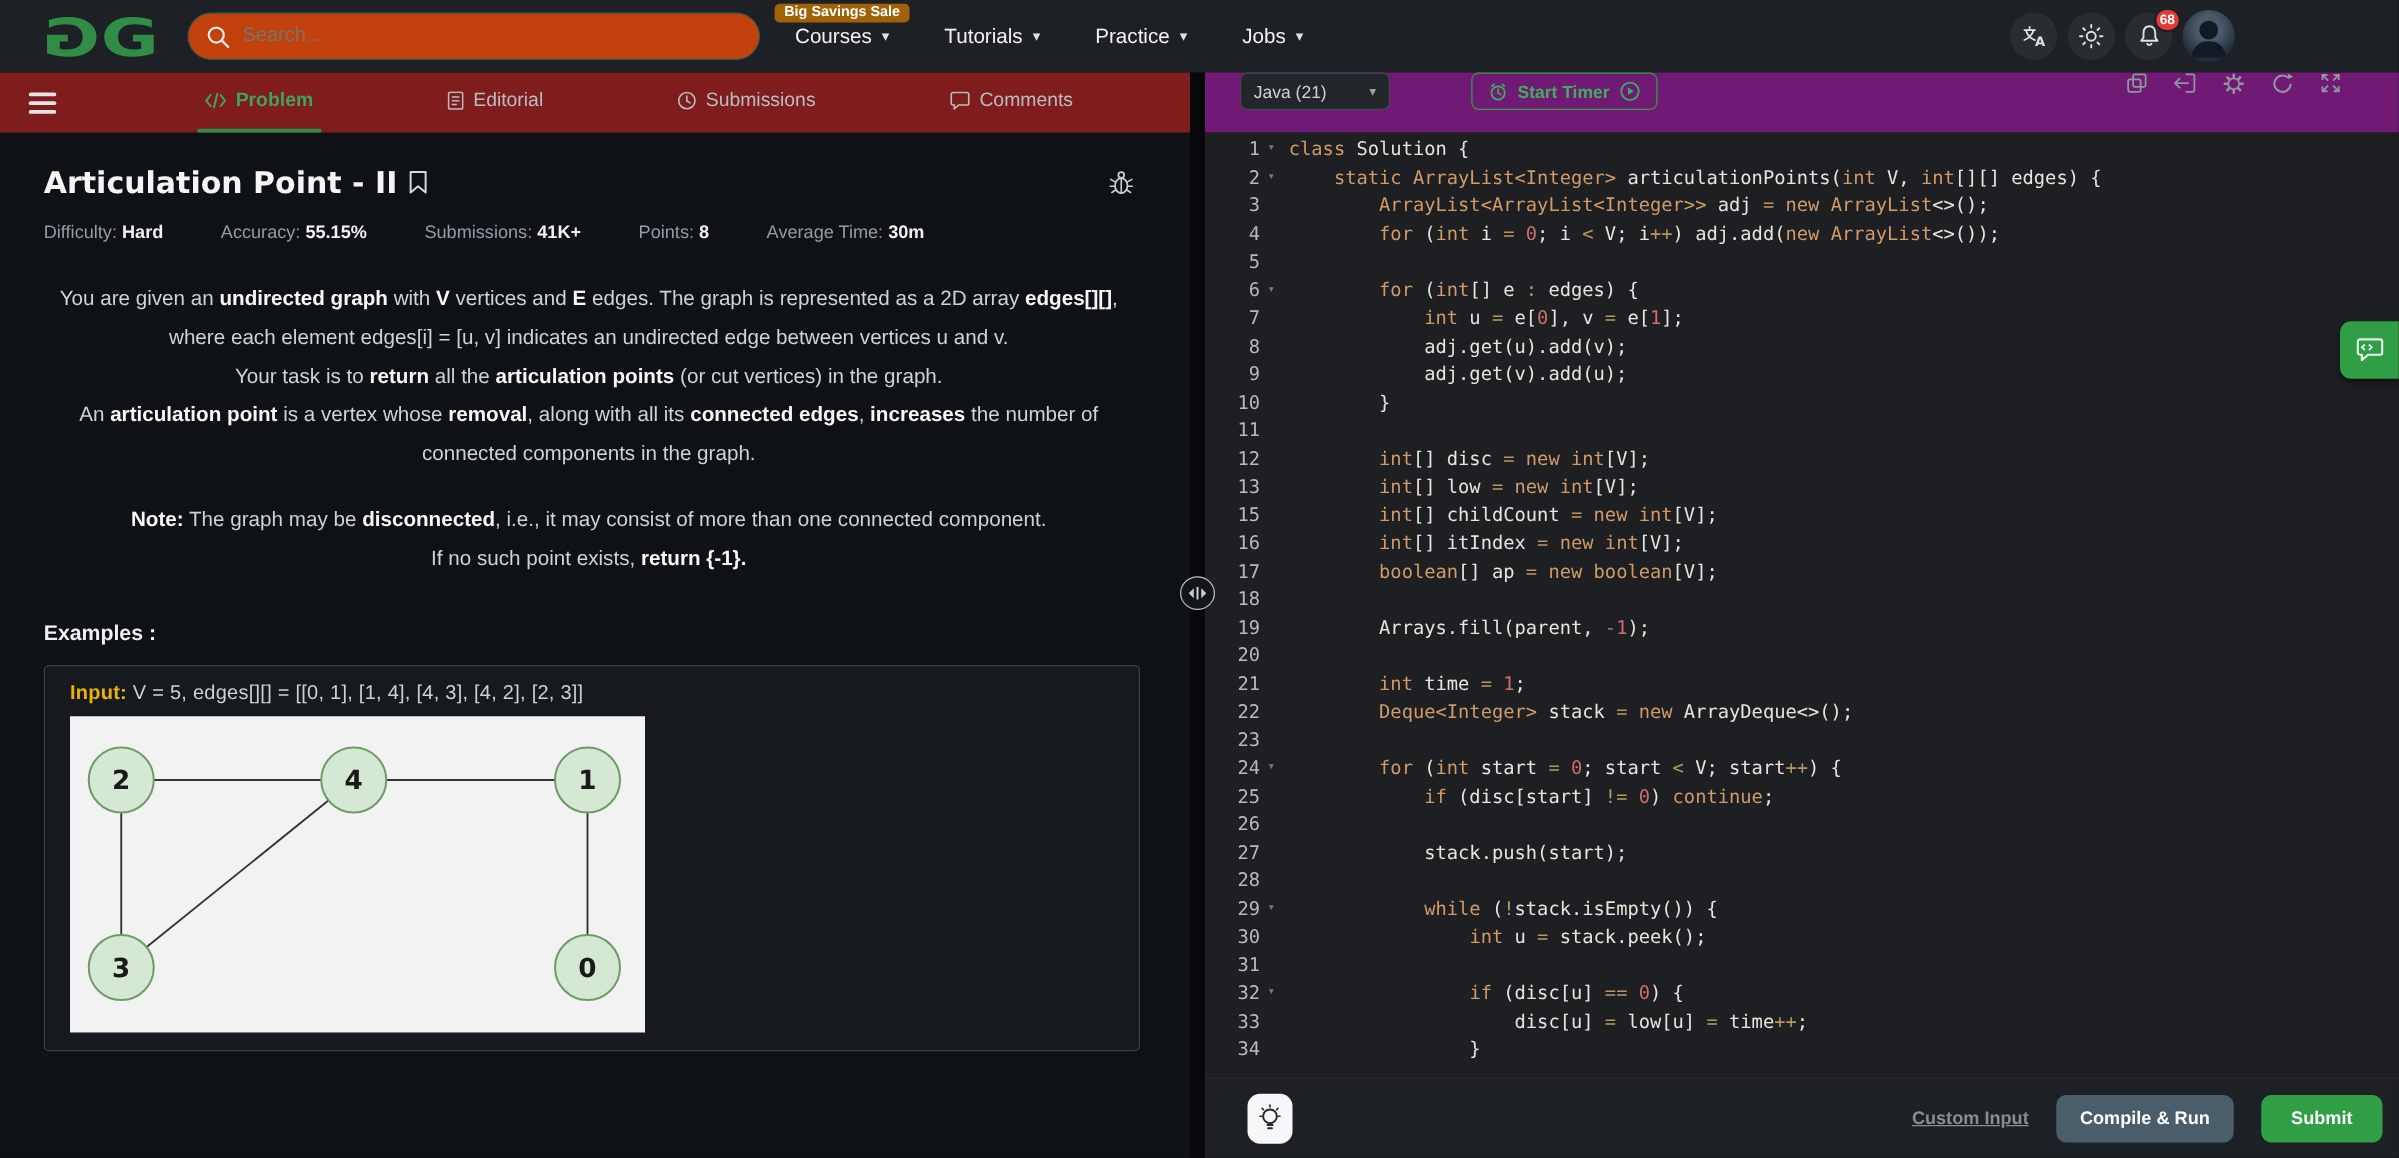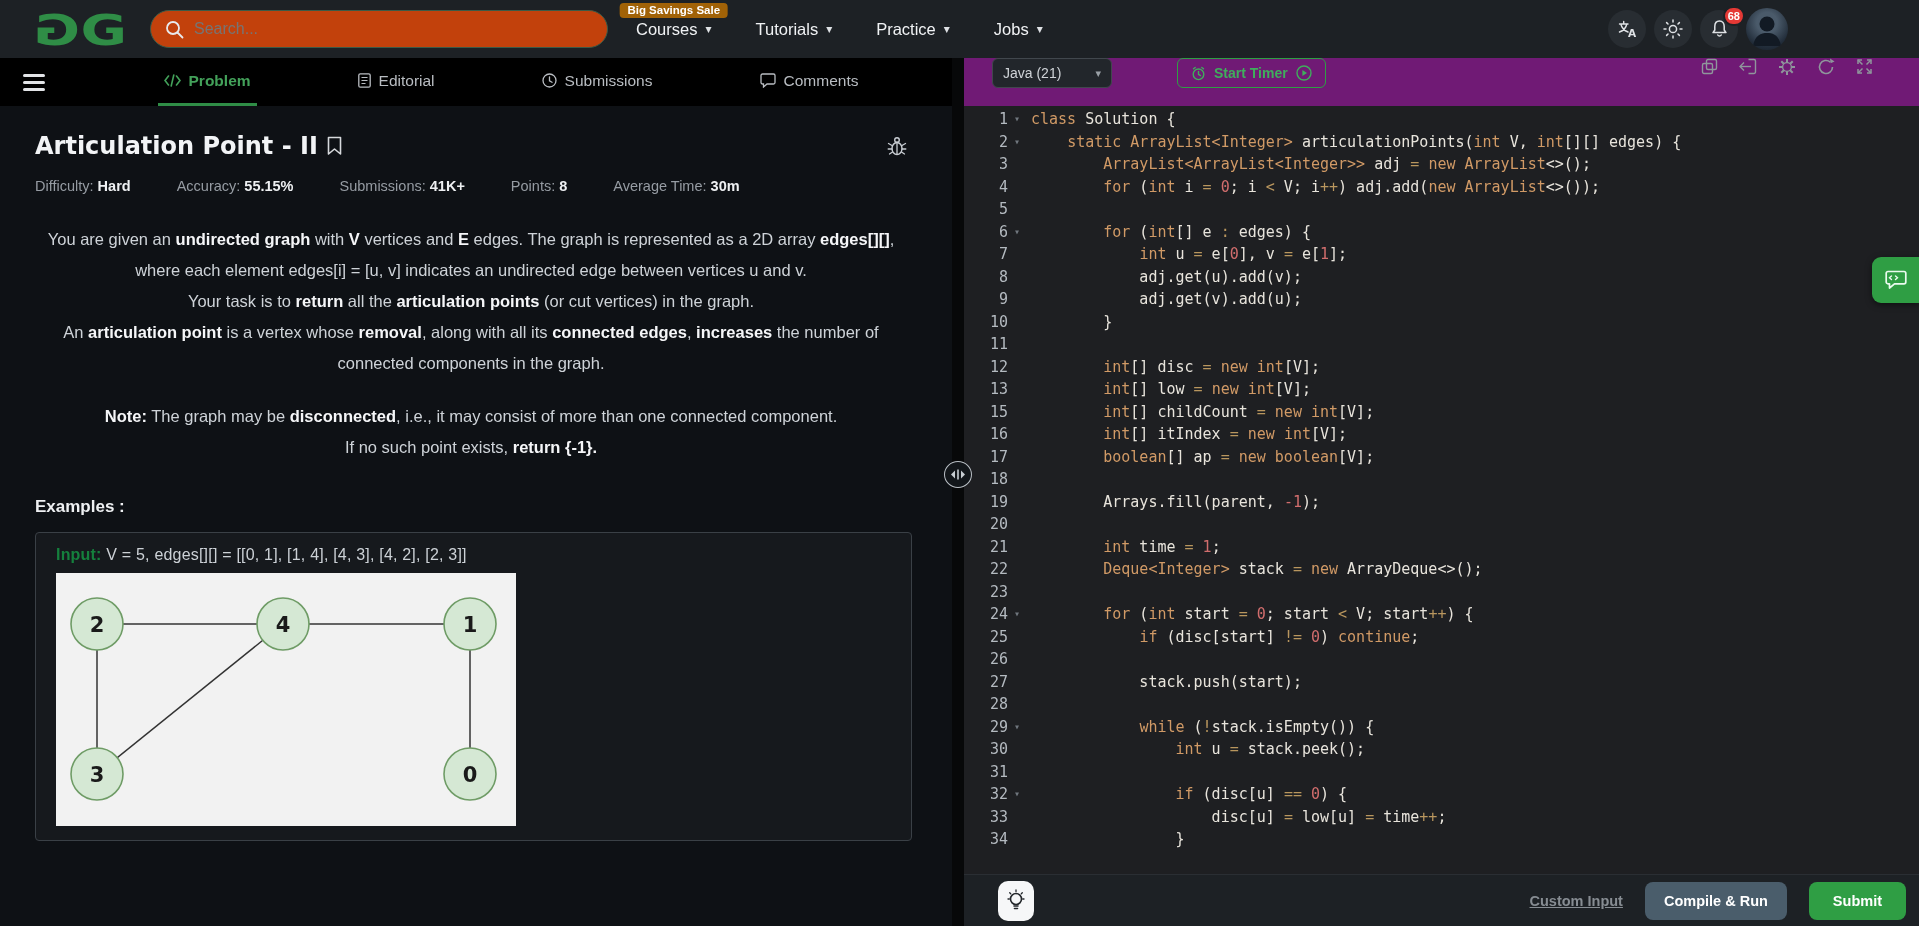--- a/index.html
+++ b/index.html
@@ -33,21 +33,21 @@
   
   .main { position:absolute; top:58px; left:0; right:0; bottom:0; display:flex; }
   .left-panel { width:952px; background:#0e1115; display:flex; flex-direction:column; }
   .splitter { width:12px; background:#070809; position:relative; }
   .split-handle { position:absolute; top:403px; left:-8px; width:28px; height:27px; border-radius:50%;
                   background:#12161a; border:1.5px solid #b9bfc5; display:flex; align-items:center;
                   justify-content:center; cursor:col-resize; z-index:5; }
   .right-panel { flex:1; background:#1e1f22; display:flex; flex-direction:column; }
 
   
-  .tabbar { height:48px; background:#000000; display:flex; align-items:stretch; flex:0 0 auto;gap:40px; }
+  .tabbar { height:48px; background:#7f1d1d; display:flex; align-items:stretch; flex:0 0 auto;gap:40px; }
   .burger { width:70px; display:flex; flex-direction:column; justify-content:center; gap:4px;
             padding-left:23px; cursor:pointer; }
   .burger i { display:block; width:22px; height:3px; background:#e2e4e7; border-radius:2px; }
   .tabs { flex:1; display:flex; align-items:stretch; justify-content:space-around; padding-right:40px; }
   .tab { display:flex; align-items:center; gap:8px; color:#b9bdc2; font-size:15.5px; cursor:pointer;
          border-bottom:3px solid transparent; padding:0 6px; }
   .tab .tab-icon { display:flex; color:#b9bdc2; }
   .tab.active { color:#43a15a; font-weight:700; border-bottom-color:#2f8d46; }
   .tab.active .tab-icon { color:#43a15a; }
 
@@ -60,21 +60,21 @@
   .stats-row { margin-top:18px; display:flex; gap:46px; font-size:14.5px; }
   .stat-label { color:#969ca3; }
   .stat b { color:#eef0f2; font-weight:700; }
   .desc { margin-top:30px; font-size:16.5px; line-height:31px; color:#ced3d8; max-width:885px;text-align:center; }
   .desc b { color:#f5f6f8; }
   .desc + .desc { margin-top:22px; }
   .examples-heading { margin-top:34px; font-size:17px; font-weight:700; color:#eef0f2; }
   .example-box { margin-top:15px; width:877px; border:1px solid #3a4046; border-radius:4px;
                  background:#16191d; padding:13px 20px 14px 20px; }
   .example-input { font-size:16px; color:#ccd1d6; letter-spacing:0.2px; }
-  .example-input b { color:#15803d; }
+  .example-input b { color:#eab308; }
   .graph-wrap { margin-top:9px; width:460px; height:253px; background:#f2f2f2; }
 
   
   .editor-header { height:48px; background:#701a75; display:flex; align-items:flex-start; flex:0 0 auto; }
   .lang-select { margin-left:28px; width:120px; height:30px; background:#22262b; border:1px solid #41474d;
                  border-radius:6px; color:#cfd3d7; font-size:14px; display:flex; align-items:center;
                  padding:0 10px; cursor:pointer; }
   .lang-select .caret { margin-left:auto; color:#9aa0a6; font-size:11px; }
   .timer-btn { margin-left:65px; height:30px; border:1px solid #2f9e44; border-radius:6px; background:transparent;
                color:#3fae5c; font-size:14px; font-weight:600; display:flex; align-items:center; gap:8px;
@@ -85,21 +85,21 @@
   
   .code-area { flex:1; overflow:hidden; background:#1e1f22; font-family:"DejaVu Sans Mono",monospace;
                font-size:15px; line-height:22.5px; padding-top:2px; position:relative; cursor:text; }
   .code-line { display:flex; height:22.5px; white-space:pre; }
   .ln { width:44px; text-align:right; color:#b4bac0; flex:0 0 auto; }
   .fold { width:18px; text-align:center; color:#70777e; font-size:10px; flex:0 0 auto; }
   .src { padding-left:5px; color:#e8e4dc; }
   .tk-p { color:#e8e4dc; } .tk-k { color:#d19a66; } .tk-n { color:#d16d6d; } .tk-o { color:#b9965e; }
 
   
-  .editor-footer { height:52px; background:#1d2125; border-top:1px solid #2a2e33; display:flex;
+  .editor-footer { height:64px; background:#1d2125; border-top:1px solid #2a2e33; display:flex;
                    align-items:center; flex:0 0 auto; }
   .bulb-chip { margin-left:34px; width:36px; height:40px; background:#f6f7f8; border-radius:10px;
                display:flex; align-items:center; justify-content:center; cursor:pointer; }
   .footer-right { margin-left:auto; display:flex; align-items:center; gap:22px; margin-right:13px; }
   .custom-input { color:#878d93; font-size:14.5px; font-weight:600; text-decoration:underline; cursor:pointer; }
   .btn { border:none; border-radius:8px; font-size:14.5px; font-weight:700; color:#fff; cursor:pointer;
          height:38px; font-family:"Liberation Sans",sans-serif; }
   .btn-compile { background:#4a5d6b; padding:0 19px; }
   .btn-submit { background:#2f9e44; padding:0 24px; }
 

